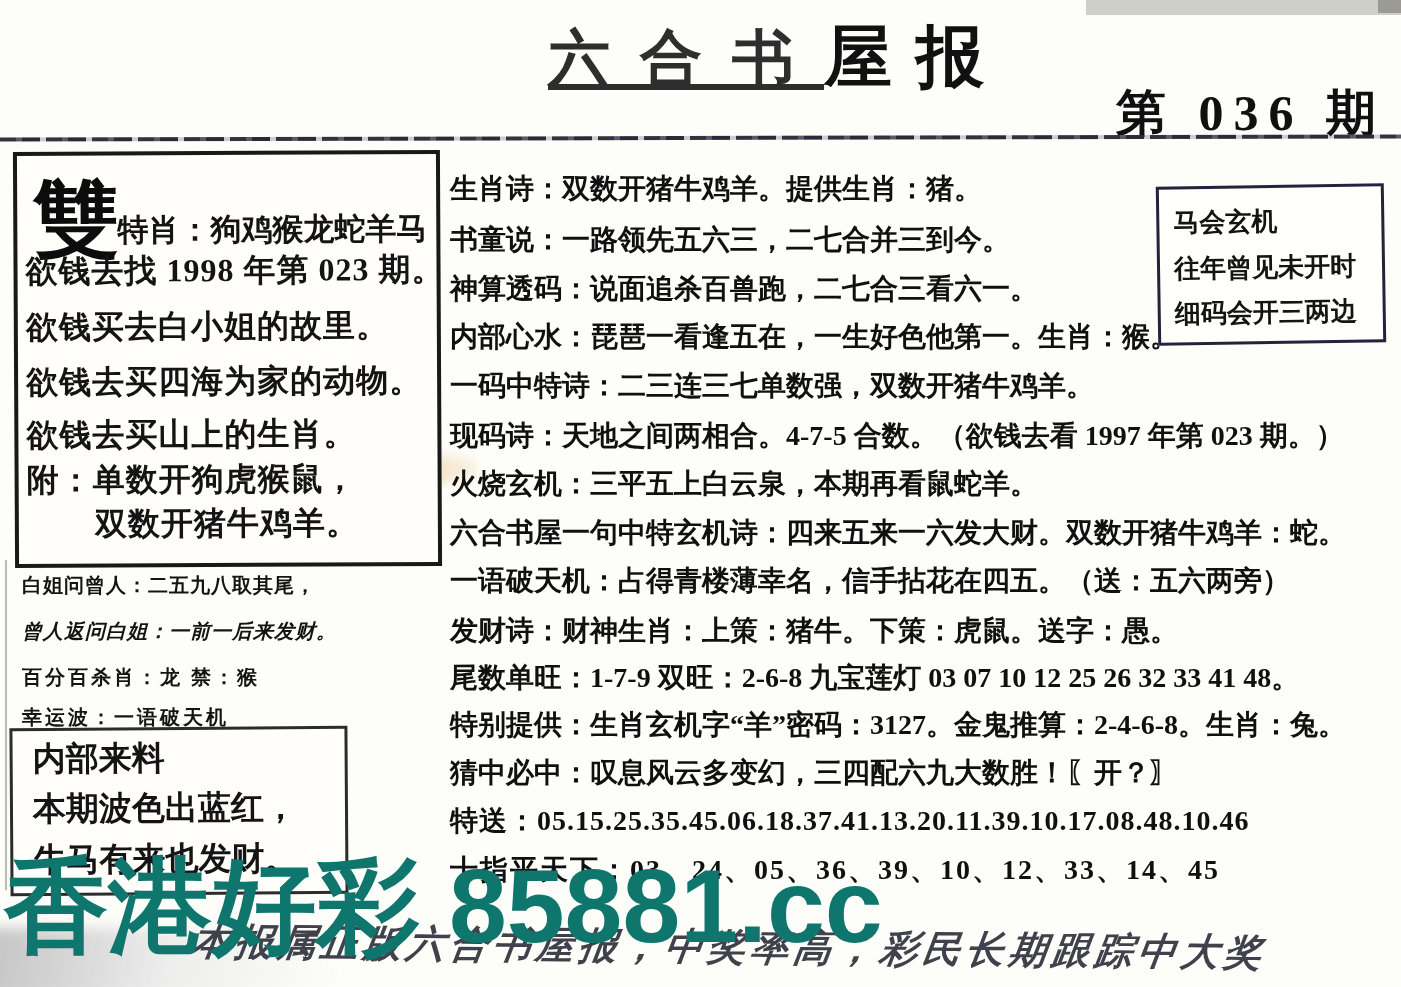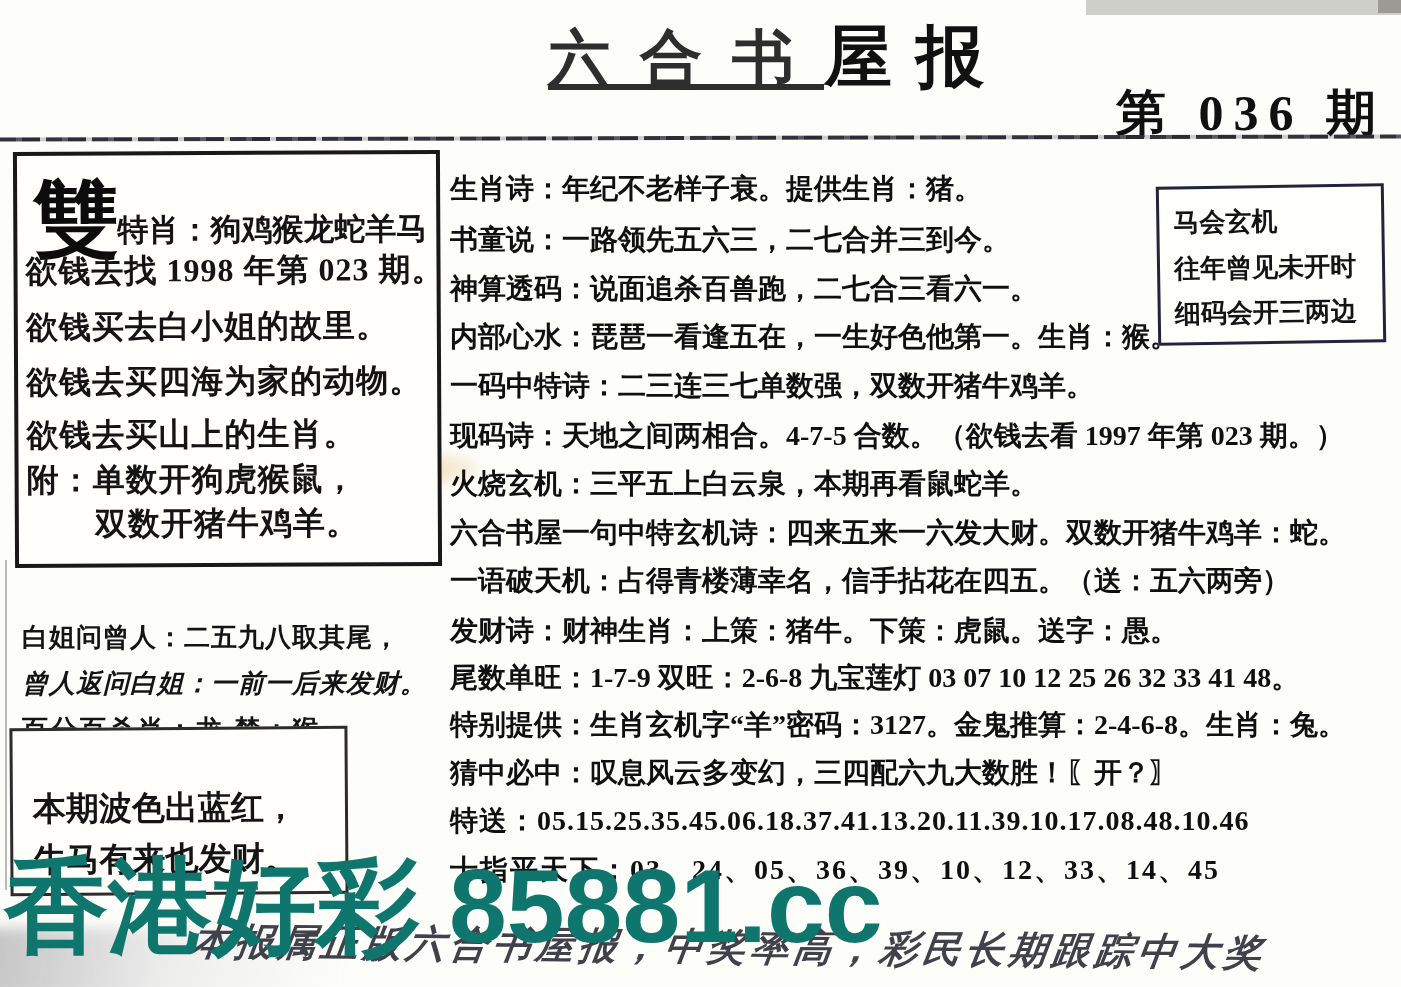--- a/index.html
+++ b/index.html
@@ -25,21 +25,21 @@
   
   .double-box{top:151px;left:14px;width:419px;height:408px;border:4px solid #191919;
     background:#fffefb;transform:rotate(-0.3deg);}
   .double-box .big{left:16px;top:6px;font-size:86px;font-weight:900;color:#0c0c0c;}
   .double-box .headline{left:100px;top:54px;font-size:31px;font-weight:700;}
   .db-line{left:8px;font-size:32px;font-weight:700;letter-spacing:1px;}
   .db0{top:94px;} .db1{top:150px;} .db2{top:205px;} .db3{top:258px;}
   .db4{top:303px;} .db5{top:347px;left:76px;}
 
   
-  .left-line{left:22px;font-size:26px;font-weight:700;letter-spacing:1px;margin-top:48px;}
+  .left-line{left:22px;font-size:20px;font-weight:700;letter-spacing:1px;}
   .ll0{top:572px;} .ll1{top:618px;font-style:italic;} .ll2{top:664px;letter-spacing:3px;} .ll3{top:704px;letter-spacing:3px;}
 
   
   .inner-box{top:727px;left:10px;width:332px;height:162px;border:3px solid #2c2c2c;
     background:#fffefb;transform:rotate(-0.4deg);}
   .ib-line{left:20px;font-size:33px;font-weight:700;}
   .ib0{top:6px;} .ib1{top:56px;} .ib2{top:107px;}
 
   
   .main-line{left:450px;font-size:28px;font-weight:600;color:#101010;}
@@ -98,25 +98,26 @@
   <div class="abs db-line db4">附：单数开狗虎猴鼠，</div>
   <div class="abs db-line db5">双数开猪牛鸡羊。</div>
 </div>
 
 <div class="abs left-line ll0">白姐问曾人：二五九八取其尾，</div>
 <div class="abs left-line ll1">曾人返问白姐：一前一后来发财。</div>
 <div class="abs left-line ll2">百分百杀肖：龙 禁：猴</div>
 <div class="abs left-line ll3">幸运波：一语破天机</div>
 
 <div class="abs inner-box">
+  <div class="abs ib-line ib0">内部来料</div>
   <div class="abs ib-line ib1">本期波色出蓝红，</div>
   <div class="abs ib-line ib2">牛马有来也发财。</div>
 </div>
 
-<div class="abs main-line m0">生肖诗：年纪不老样子衰。提供生肖：猪。</div>
+<div class="abs main-line m0">生肖诗：双数开猪牛鸡羊。提供生肖：猪。</div>
 <div class="abs main-line m1">书童说：一路领先五六三，二七合并三到今。</div>
 <div class="abs main-line m2">神算透码：说面追杀百兽跑，二七合三看六一。</div>
 <div class="abs main-line m3">内部心水：琵琶一看逢五在，一生好色他第一。生肖：猴。</div>
 <div class="abs main-line m4">一码中特诗：二三连三七单数强，双数开猪牛鸡羊。</div>
 <div class="abs main-line m5">现码诗：天地之间两相合。4-7-5 合数。（欲钱去看 1997 年第 023 期。）</div>
 <div class="abs main-line m6">火烧玄机：三平五上白云泉，本期再看鼠蛇羊。</div>
 <div class="abs main-line m7">六合书屋一句中特玄机诗：四来五来一六发大财。双数开猪牛鸡羊：蛇。</div>
 <div class="abs main-line m8">一语破天机：占得青楼薄幸名，信手拈花在四五。（送：五六两旁）</div>
 <div class="abs main-line m9">发财诗：财神生肖：上策：猪牛。下策：虎鼠。送字：愚。</div>
 <div class="abs main-line m10">尾数单旺：1-7-9 双旺：2-6-8 九宝莲灯 03 07 10 12 25 26 32 33 41 48。</div>

